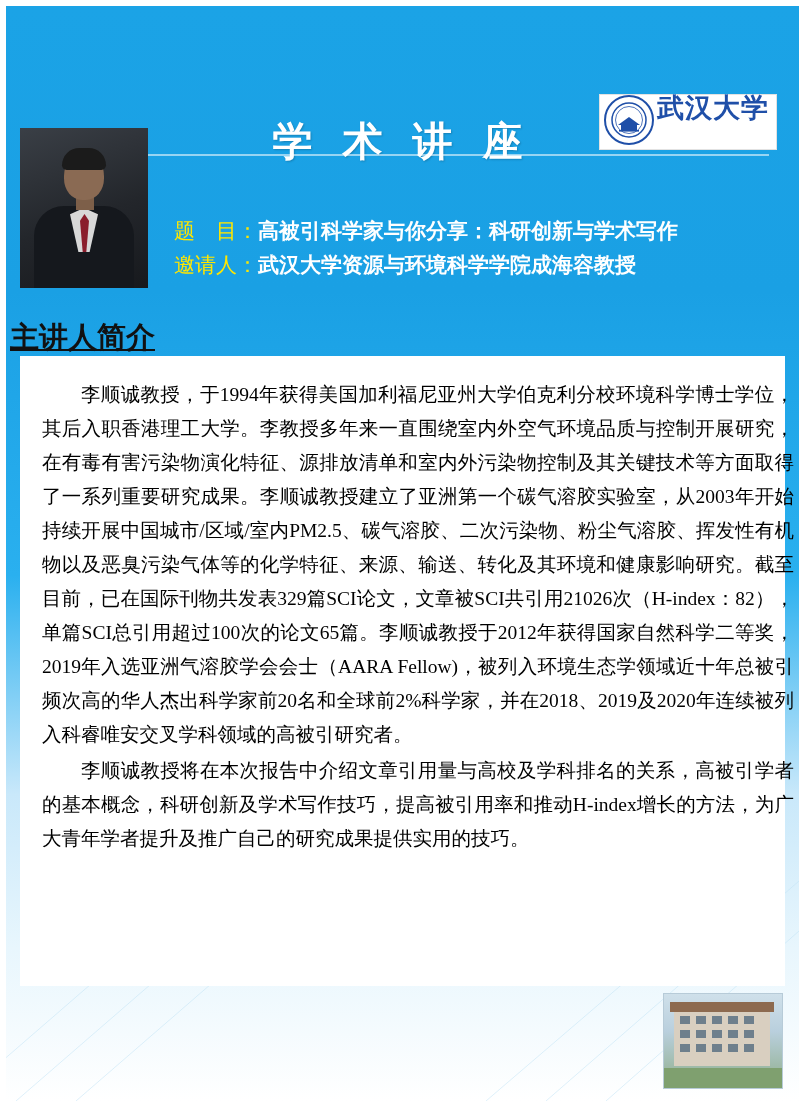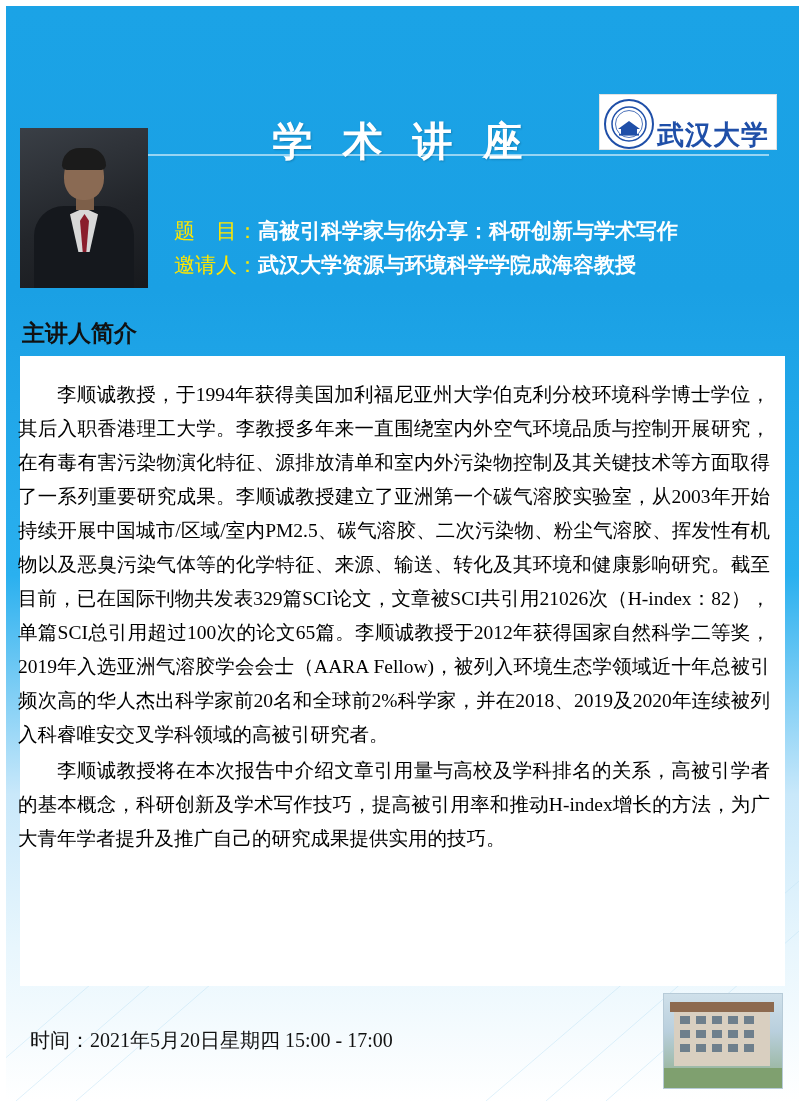--- a/index.html
+++ b/index.html
@@ -71,21 +71,21 @@
   
   .logo-box {
     position: absolute;
     right: 22px;
     top: 88px;
     width: 178px;
     height: 56px;
     background: #ffffff;
     border: 1px solid #e2e2e2;
     display: flex;
-    align-items: flex-end;
+    align-items: flex-start;
     padding: 0 4px;
     box-sizing: border-box;
   }
   .logo-seal {
     width: 46px;
     height: 46px;
     border-radius: 50%;
     border: 2px solid #1f4fa8;
     display: flex;
     align-items: center;
@@ -185,31 +185,32 @@
     color: #ffe600;
     font-weight: normal;
   }
   .info-value {
     color: #ffffff;
     font-weight: bold;
   }
   
   .bio-heading {
     position: absolute;
-    left: 16px;
+    left: 4px;
     top: 312px;
-    font-size: 23px;
+    font-size: 29px;
     font-weight: bold;
     color: #111111;
     font-family: "Liberation Serif", serif;
+    text-decoration: underline;
   }
   
   .bio-body {
     position: absolute;
-    left: 12px;
+    left: 36px;
     top: 372px;
     width: 752px;
     font-size: 19.5px;
     line-height: 34px;
     color: #000000;
     text-align: justify;
     font-family: "Liberation Serif", serif;
   }
   .bio-body p {
     margin: 0 0 2px 0;
@@ -324,23 +325,20 @@
     </div>
 
     <div class="bio-heading">主讲人简介</div>
 
     <div class="bio-body">
       <p>李顺诚教授，于1994年获得美国加利福尼亚州大学伯克利分校环境科学博士学位，其后入职香港理工大学。李教授多年来一直围绕室内外空气环境品质与控制开展研究，在有毒有害污染物演化特征、源排放清单和室内外污染物控制及其关键技术等方面取得了一系列重要研究成果。李顺诚教授建立了亚洲第一个碳气溶胶实验室，从2003年开始持续开展中国城市/区域/室内PM2.5、碳气溶胶、二次污染物、粉尘气溶胶、挥发性有机物以及恶臭污染气体等的化学特征、来源、输送、转化及其环境和健康影响研究。截至目前，已在国际刊物共发表329篇SCI论文，文章被SCI共引用21026次（H-index：82），单篇SCI总引用超过100次的论文65篇。李顺诚教授于2012年获得国家自然科学二等奖，2019年入选亚洲气溶胶学会会士（AARA Fellow)，被列入环境生态学领域近十年总被引频次高的华人杰出科学家前20名和全球前2%科学家，并在2018、2019及2020年连续被列入科睿唯安交叉学科领域的高被引研究者。</p>
       <p>李顺诚教授将在本次报告中介绍文章引用量与高校及学科排名的关系，高被引学者的基本概念，科研创新及学术写作技巧，提高被引用率和推动H-index增长的方法，为广大青年学者提升及推广自己的研究成果提供实用的技巧。</p>
     </div>
 
     <div class="footer">
-      <div class="footer-row">
-        <span class="footer-label">时间：</span><span>2021年5月20日星期四 15:00 - 17:00</span>
-      </div>
     </div>
 
     <div class="building">
       <div class="b-main"></div>
       <div class="b-roof"></div>
       <div class="b-win" style="left:16px;top:22px;width:10px;height:8px;"></div>
       <div class="b-win" style="left:32px;top:22px;width:10px;height:8px;"></div>
       <div class="b-win" style="left:48px;top:22px;width:10px;height:8px;"></div>
       <div class="b-win" style="left:64px;top:22px;width:10px;height:8px;"></div>
       <div class="b-win" style="left:80px;top:22px;width:10px;height:8px;"></div>

